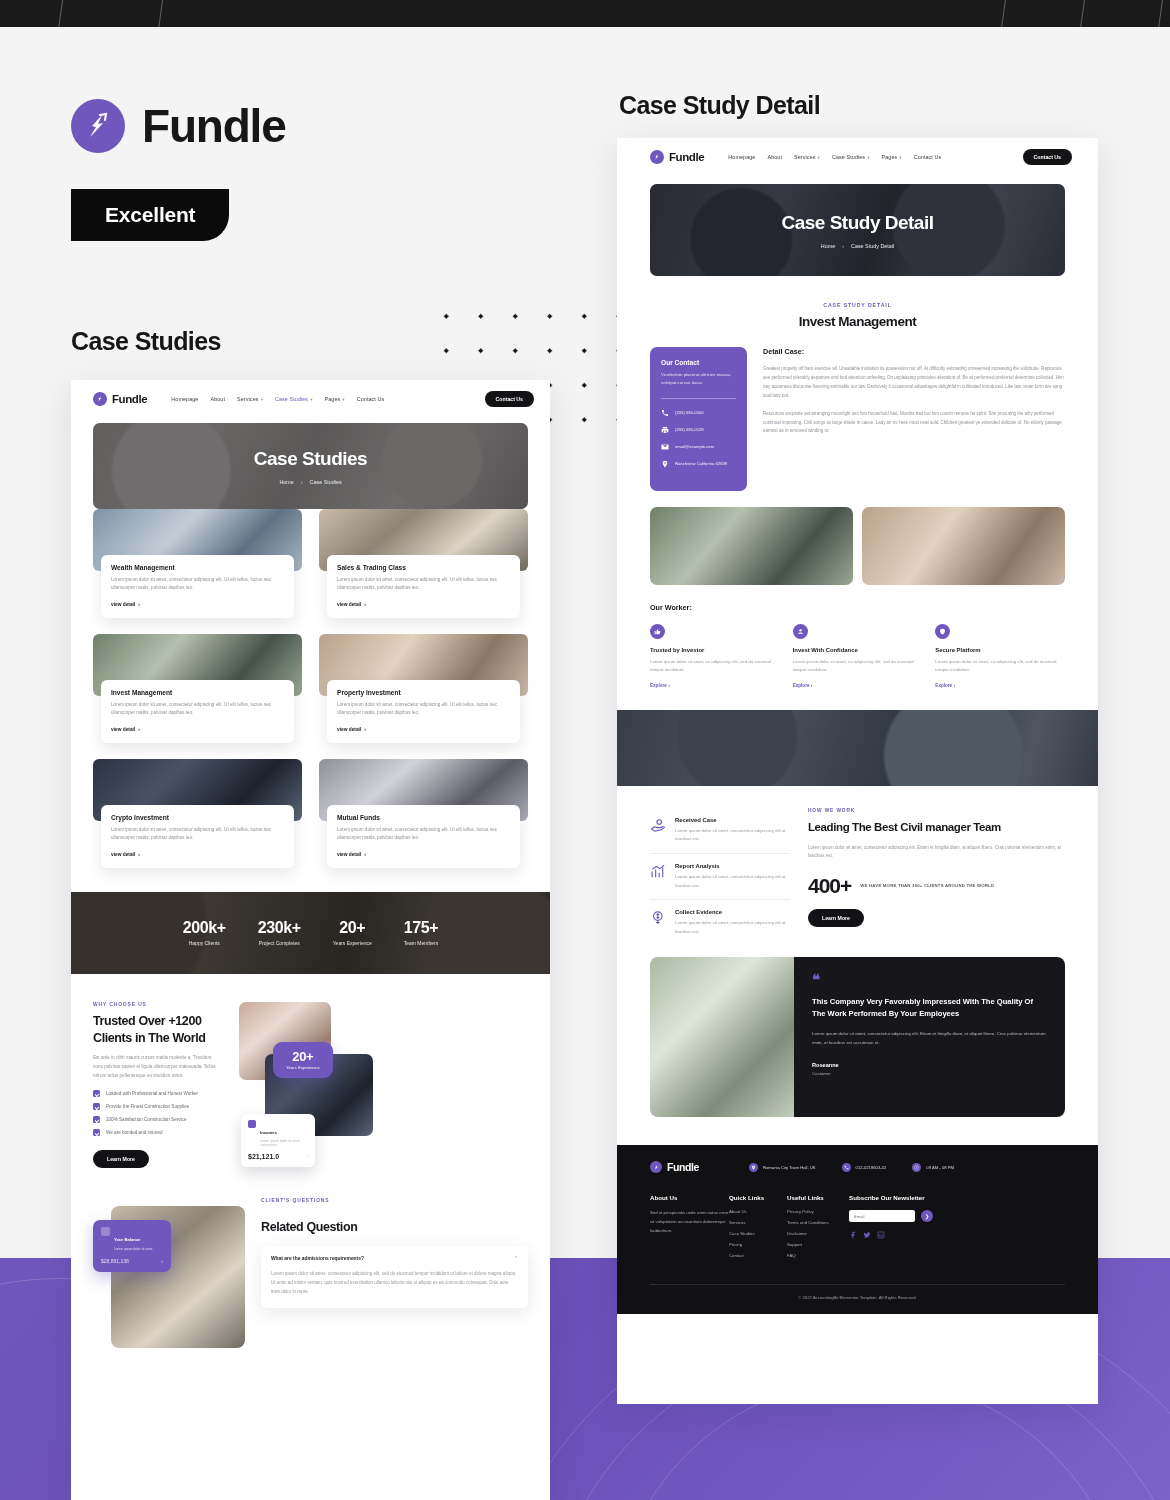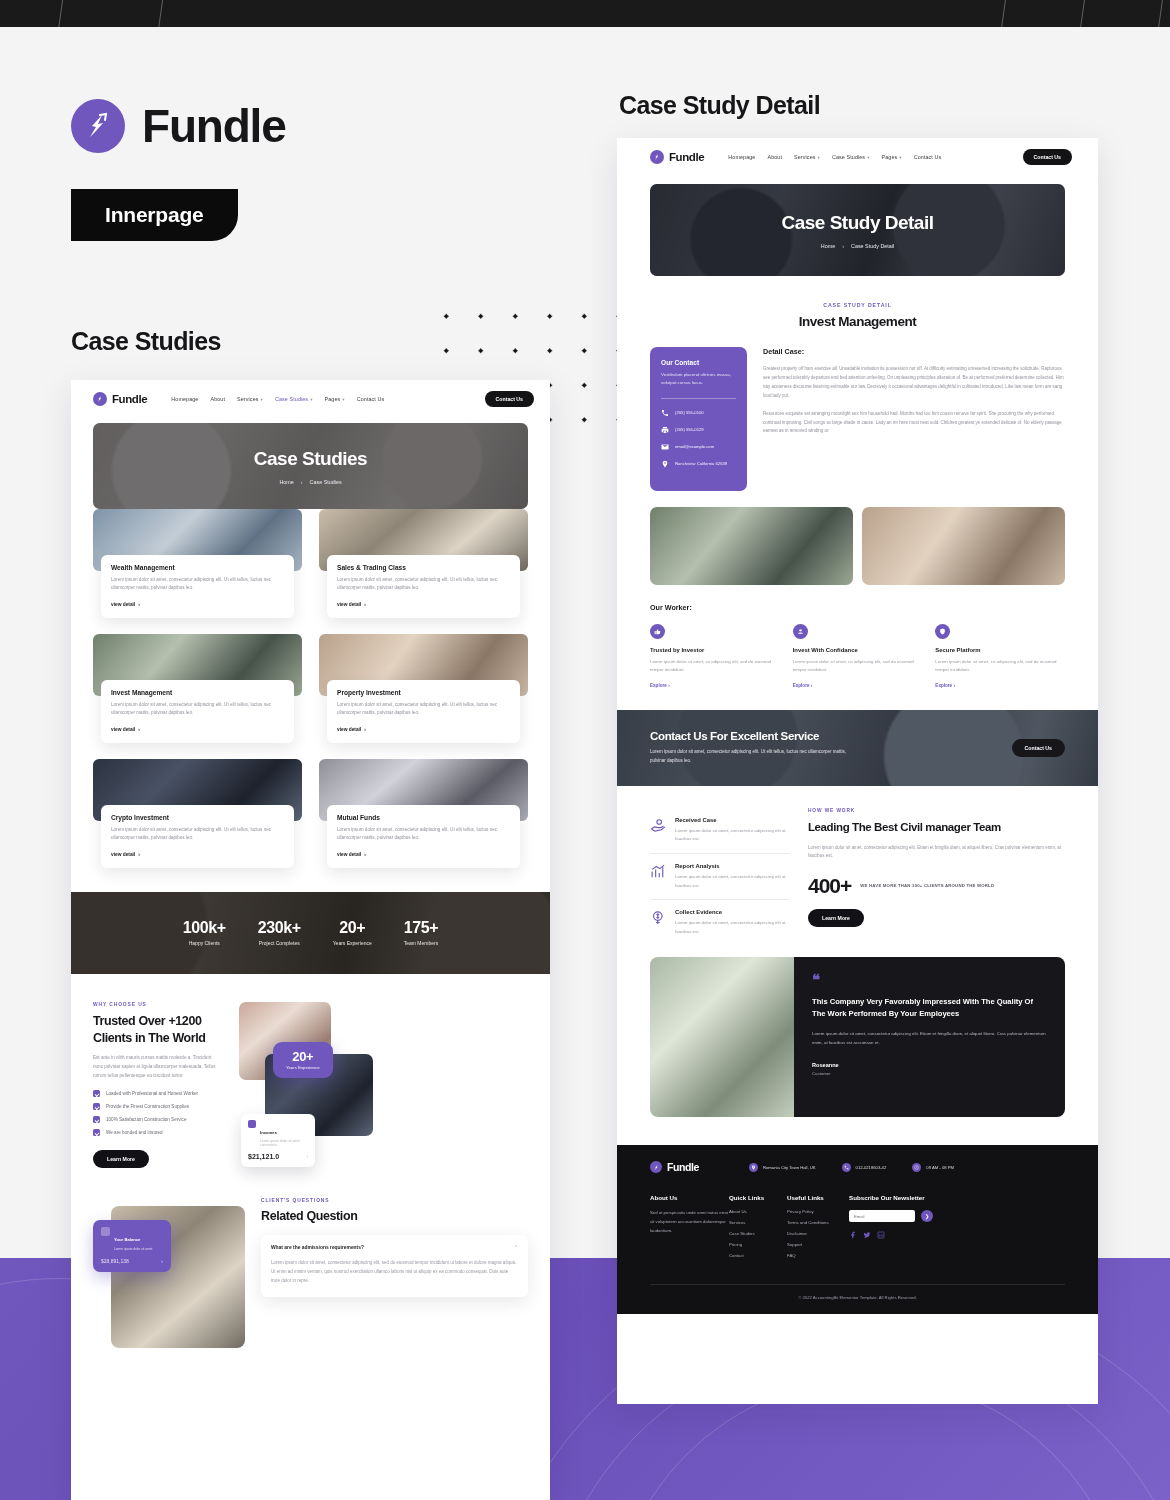--- a/index.html
+++ b/index.html
@@ -200,21 +200,21 @@
   .relq-left { width: 152px; position: relative; height: 150px; }
   .relq-left .rimg { position: absolute; left: 18px; top: 8px; width: 134px; height: 142px; border-radius: 8px; }
   .balcard { position: absolute; left: 0; top: 22px; width: 78px; background: #6f57bd; border-radius: 7px; padding: 7px 8px 8px; box-shadow: 0 6px 16px rgba(90,70,175,.32); color: #fff; }
   .balcard .brow { display: flex; gap: 4px; align-items: flex-start; }
   .balcard .bico { width: 9px; height: 9px; border-radius: 2px; background: rgba(255,255,255,.3); flex: none; }
   .balcard .bt { font-size: 4.2px; font-weight: 700; }
   .balcard .bst { font-size: 3.2px; opacity: .75; margin-top: 1.5px; }
   .balcard .bamt { font-size: 7.5px; font-weight: 700; margin-top: 7px; display: flex; justify-content: space-between; align-items: center; }
   .balcard .bamt span { font-size: 5px; opacity: .8; font-weight: 400; }
   .relq-right { flex: 1; }
-  .relq-right h3 { font-size: 12.5px; font-weight: 700; color: #17171b; letter-spacing: -.4px; margin-top: 6px; }
+  .relq-right h3 { font-size: 12.5px; font-weight: 700; color: #17171b; letter-spacing: -.4px; margin-top: 17px; }
   .faq { margin-top: 12px; background: #fff; border-radius: 6px; box-shadow: 0 5px 18px rgba(25,25,50,.10); padding: 9px 10px 12px; }
   .faq .fq { display: flex; justify-content: space-between; align-items: center; }
   .faq .fq b { font-size: 4.9px; color: #1d1d22; }
   .faq .fq i { font-style: normal; font-size: 5px; color: #9a9aa3; }
   .faq .fa { font-size: 4.5px; color: #9a9aa3; line-height: 2; margin-top: 8px; }
 
   
   .detail-wrap { padding: 0 33px; }
   .detail-grid { display: flex; gap: 16px; margin-top: 18px; }
   .contact-card { width: 97px; background: #6f57bd; border-radius: 7px; padding: 12px 11px 14px; color: #fff; flex: none; }
@@ -326,21 +326,21 @@
 
 <div class="brand">
   <div class="brand-mark">
     <svg width="28" height="30" viewBox="0 0 28 30">
         <path d="M6 26 L12 16 L8 15 L18 4 L14 13 L19 12 L11 21 Z" fill="#fff"></path>
         <path d="M16 4 L22 3 L21 9" stroke="#fff" stroke-width="2" fill="none" stroke-linecap="round"></path>
       </svg>
   </div>
   <div class="brand-name">Fundle</div>
 </div>
-<div class="pill-tag">Innerpage</div>
+<div class="pill-tag">Excellent</div>
 
 <div class="section-title" id="t-case-studies">Case Studies</div>
 <div class="section-title" id="t-case-detail">Case Study Detail</div>
 
 <div class="page" id="page-left">
 
   <div class="navbar">
     <div class="nav-logo">
       <div class="nav-logo-mark">
         <svg width="8" height="8" viewBox="0 0 28 30">
@@ -437,21 +437,21 @@
             <span>view detail</span>
             <span>›</span>
           </div>
       </div>
     </div>
   </div>
 
   <div class="statband bg-deskdark">
     <div class="sh"></div>
     <div class="stat">
-      <div class="sv">100k+</div>
+      <div class="sv">200k+</div>
       <div class="sl">Happy Clients</div>
     </div>
     <div class="stat">
       <div class="sv">230k+</div>
       <div class="sl">Project Completes</div>
     </div>
     <div class="stat">
       <div class="sv">20+</div>
       <div class="sl">Years Experience</div>
     </div>
@@ -653,27 +653,20 @@
           </div>
         <div class="gt">Secure Platform</div>
         <div class="gp">Lorem ipsum dolor sit amet, co adipiscing elit, sed do eiusmod tempor incididunt.</div>
         <div class="gl"><span>Explore</span> <span>›</span></div>
       </div>
     </div>
   </div>
 
   <div class="cta-band bg-papers">
     <div class="sh"></div>
-    <div class="cta-inner">
-      <div>
-        <h3>Contact Us For Excellent Service</h3>
-        <p>Lorem ipsum dolor sit amet, consectetur adipiscing elit. Ut elit tellus, luctus nec ullamcorper mattis, pulvinar dapibus leo.</p>
-      </div>
-      <div class="cta-btn">Contact Us</div>
-    </div>
   </div>
 
   <div class="work">
     <div class="steps">
       <div class="step">
         <svg class="si" viewBox="0 0 24 24" fill="none" stroke="#6f57bd" stroke-width="1.6">
             <circle cx="13" cy="7" r="3.2"></circle>
             <path d="M2 17l4-3 5 1h4l4-2"></path>
             <path d="M2 17l5 3 9-2 5-4"></path>
           </svg>

